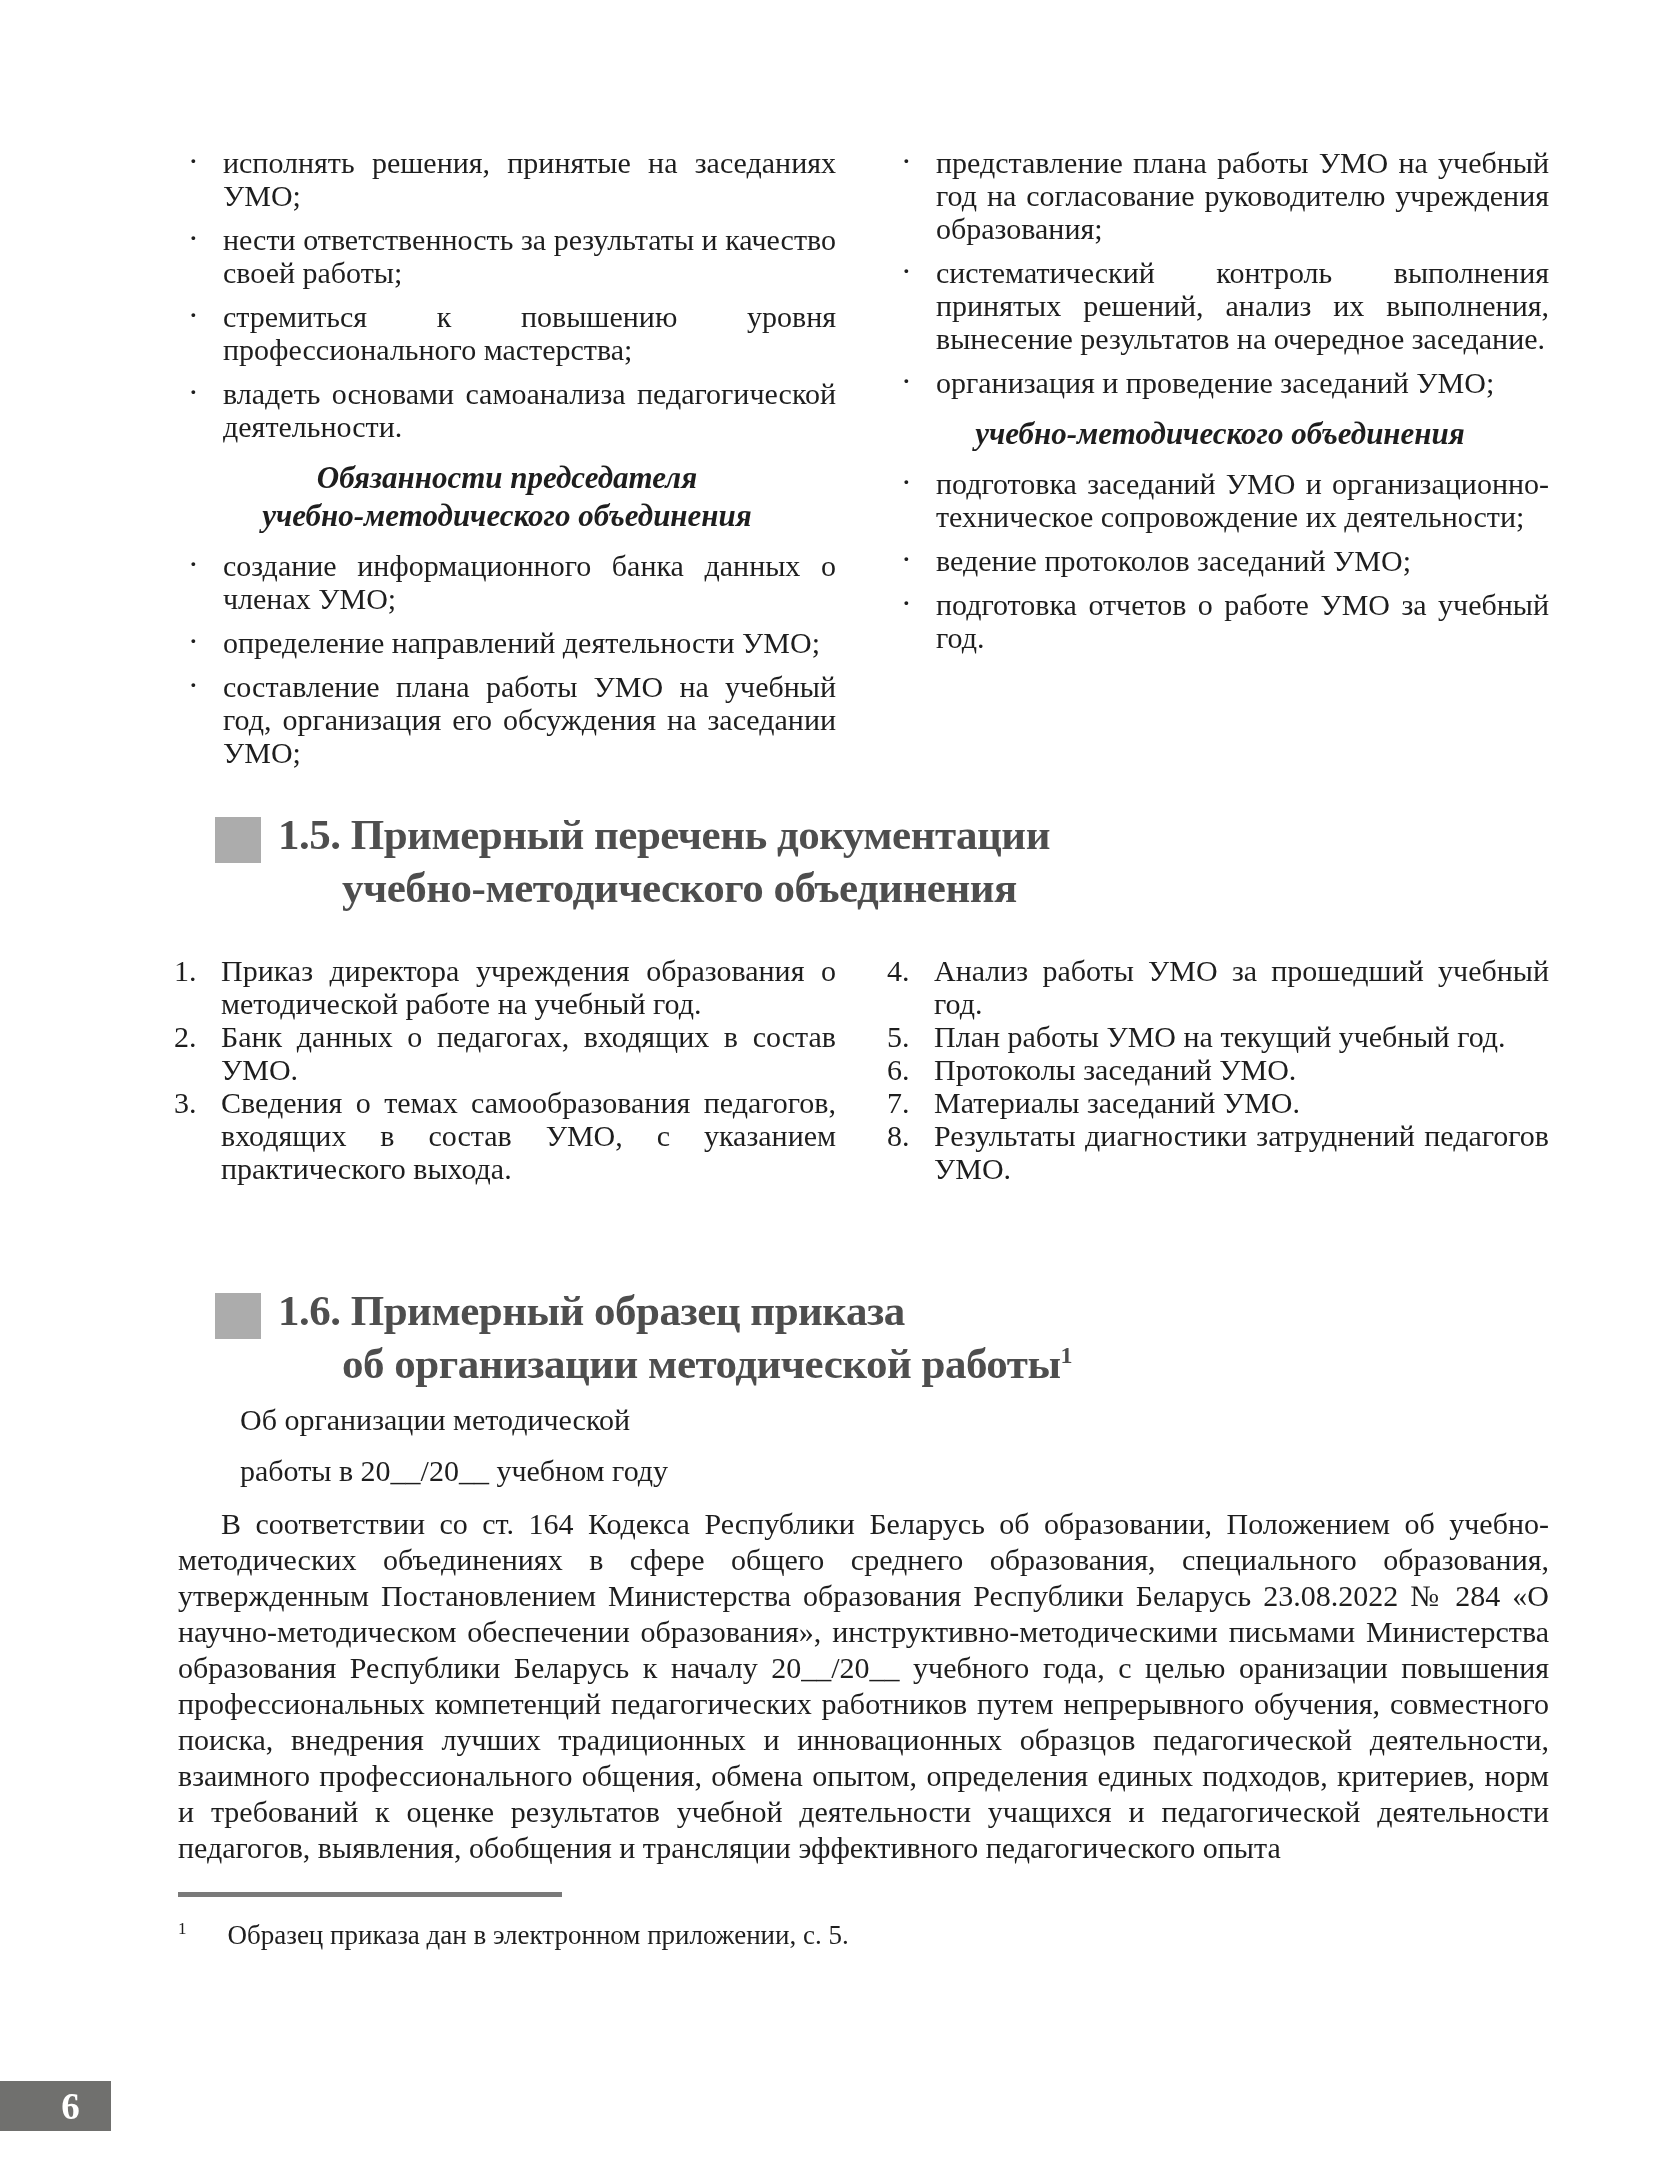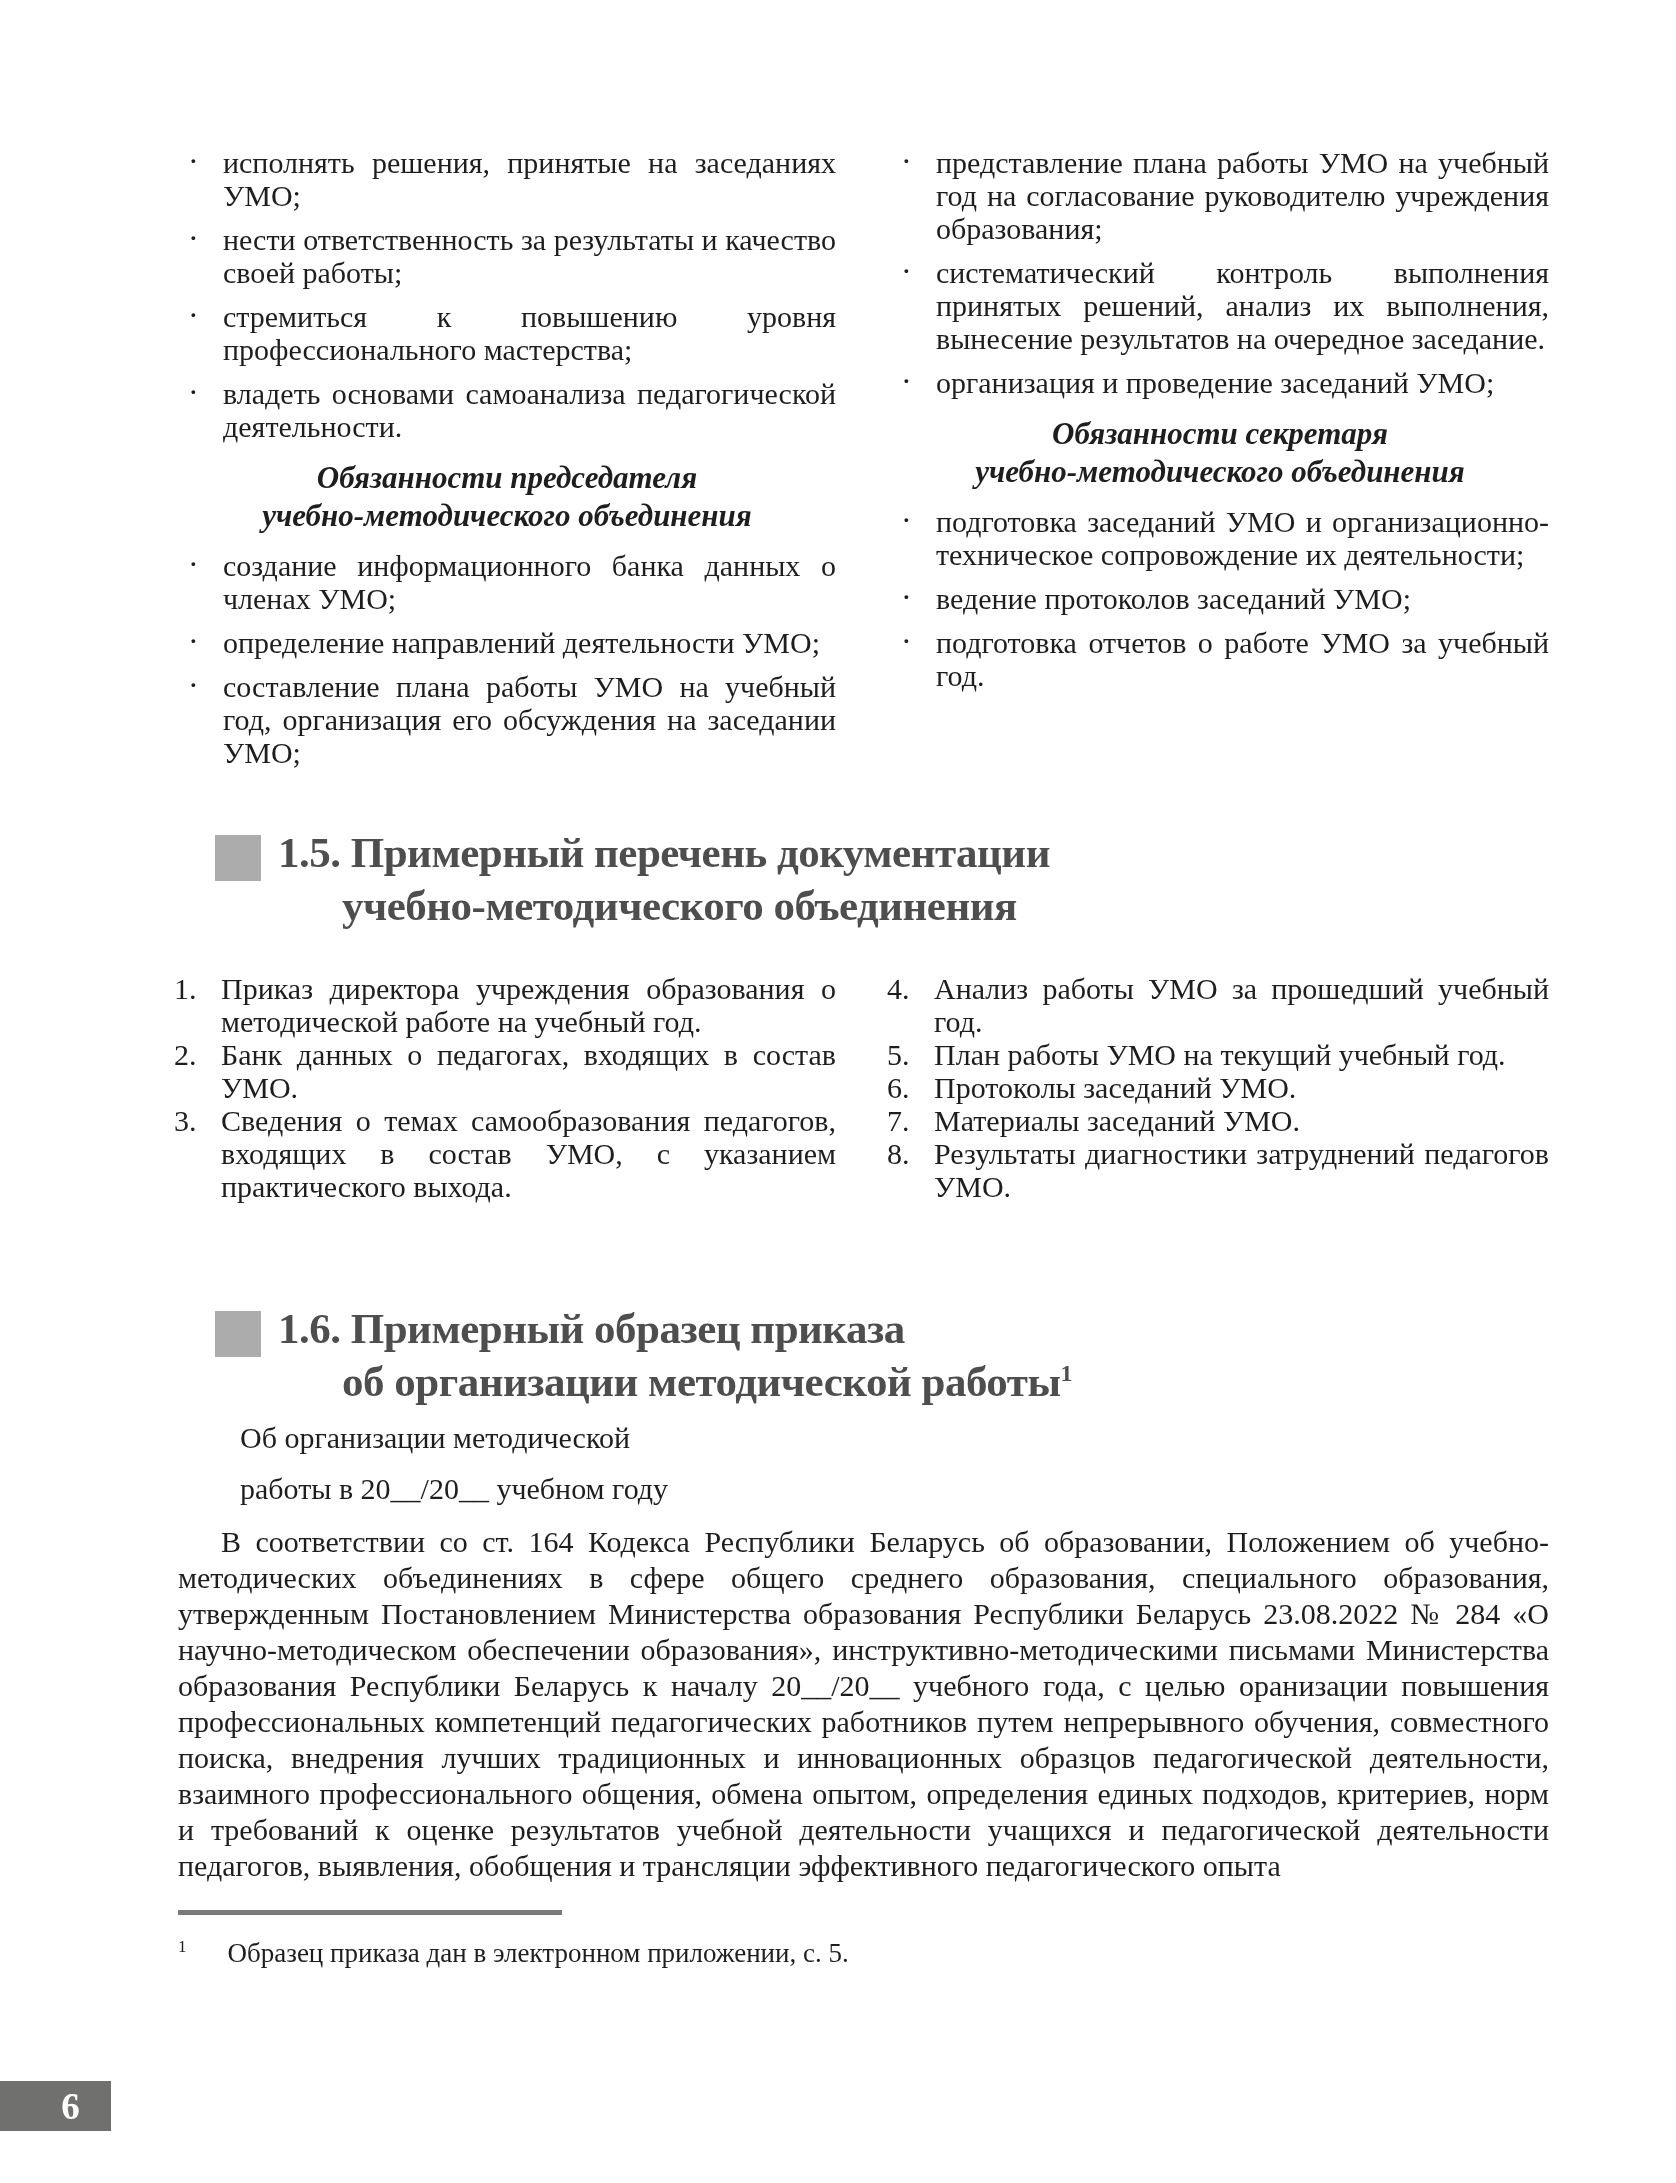--- a/index.html
+++ b/index.html
@@ -28,21 +28,21 @@
 
   
   .section-heading { display:flex; align-items:flex-start; margin-left:37px; }
   .sh-square { width:46px; height:46px; background:#acacac; flex:0 0 auto; margin-top:9px; }
   .sh-text {
     margin-left:17px; font-size:43px; line-height:53px;
     font-weight:bold; color:#4e4e4e; letter-spacing:-0.5px;
   }
   .sh-line2 { margin-left:64px; }
   .sh-text sup { font-size:24px; line-height:0; }
-  .sec-15 { margin-top:46px;font-family:Liberation Serif, serif; }
+  .sec-15 { margin-top:28px;font-family:Liberation Serif, serif; }
   .sec-16 { margin-top:99px; }
 
   
   .num-cols { display:grid; grid-template-columns:1fr 1fr; column-gap:55px; margin-top:40px; }
   .num-item {
     position:relative; padding-left:43px;
     font-size:30px; line-height:33px; text-align:justify;
   }
   .num-item .n { position:absolute; left:-4px; top:0; }
 
@@ -94,21 +94,20 @@
           <li>составление плана работы УМО на учебный год, организация его обсуждения на заседании УМО;</li>
         </ul>
       </div>
       <div>
         <ul class="bullets">
           <li>представление плана работы УМО на учебный год на согласование руководителю учреждения образования;</li>
           <li>систематический контроль выполнения принятых решений, анализ их выполнения, вынесение результатов на очередное заседание.</li>
           <li>организация и проведение заседаний УМО;</li>
         </ul>
         <div class="col-heading">
-          <div>Обязанности секретаря</div>
           <div>учебно-методического объединения</div>
         </div>
         <ul class="bullets">
           <li>подготовка заседаний УМО и организационно-техническое сопровождение их деятельности;</li>
           <li>ведение протоколов заседаний УМО;</li>
           <li>подготовка отчетов о работе УМО за учебный год.</li>
         </ul>
       </div>
     </div>
 

